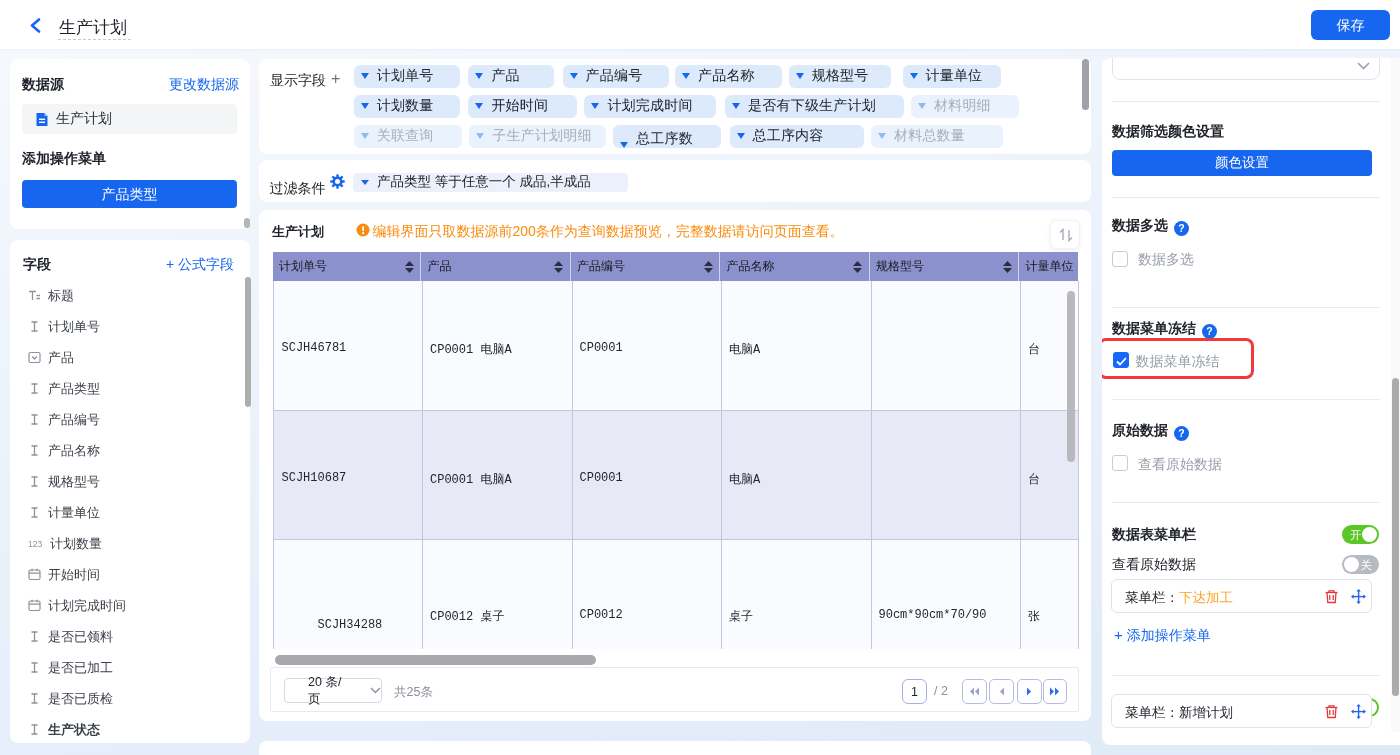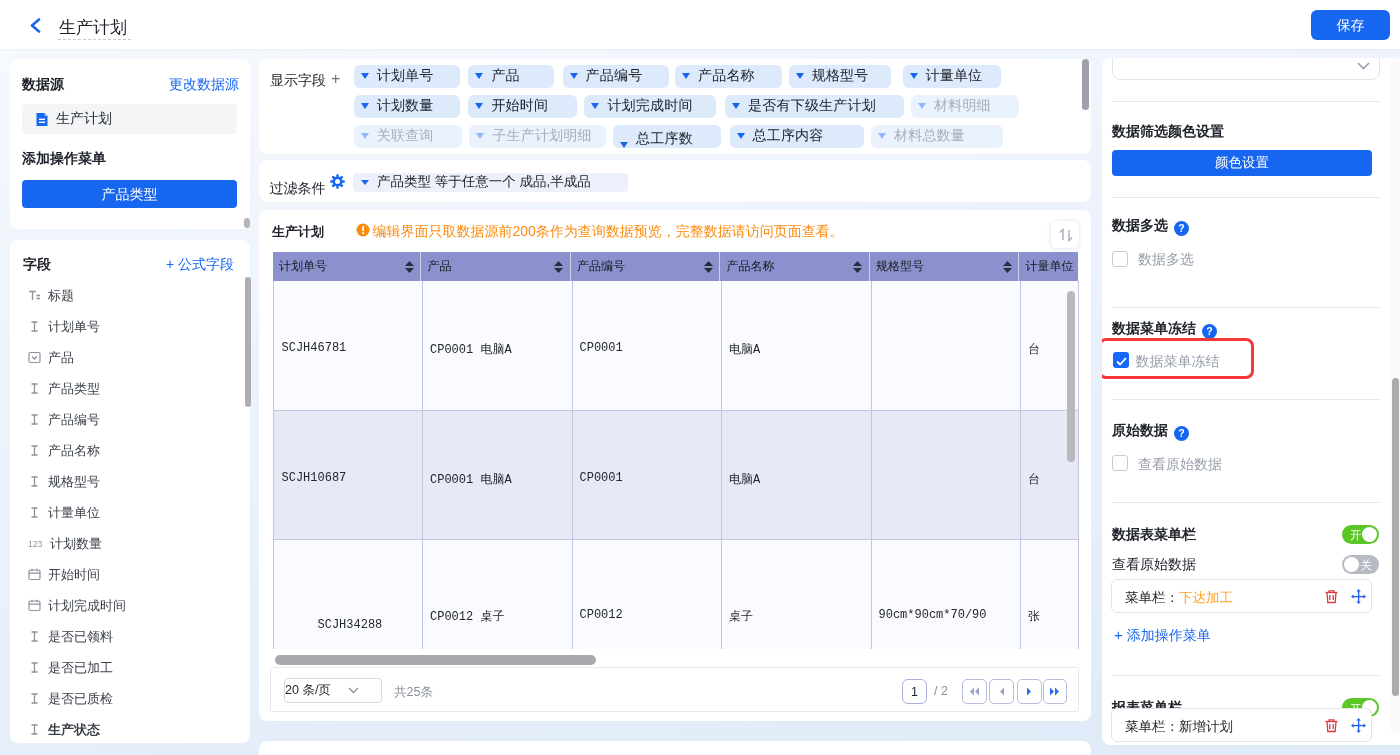--- a/index.html
+++ b/index.html
@@ -267,21 +267,21 @@
     <div class="cellline" style="left:455.5px;top:326.5px;">桌子</div>
     <div class="cellline" style="left:605px;top:326.5px;">90cm*90cm*70/90</div>
     <div class="cellline" style="left:754.5px;top:326.5px;">张</div>
   </div>
 
   <div class="abs" style="left:808.5px;top:81.5px;width:8px;height:171px;background:#b9b9bd;border-radius:4px;"></div>
 
   <div class="abs" style="left:16.5px;top:445px;width:321px;height:10px;background:#a9a9ad;border-radius:5px;"></div>
 
   <div class="abs" style="left:11.5px;top:457.5px;width:809px;height:45px;border:1px solid #e7e9f2;border-radius:2px;">
-    <div class="abs" style="left:13px;top:10px;width:98px;height:25px;border:1px solid #d6d9e0;border-radius:4px;display:flex;align-items:center;padding-left:0;font-size:12.5px;color:#21252b;">20 条/页
+    <div class="abs" style="left:13px;top:10px;width:98px;height:25px;border:1px solid #d6d9e0;border-radius:4px;display:flex;align-items:center;padding-left:23px;font-size:12.5px;color:#21252b;">20 条/页
       <svg style="margin-left:17px;" width="11" height="7" viewBox="0 0 11 7">
             <path d="M1 1 L5.5 5.5 L10 1" fill="none" stroke="#8a919e" stroke-width="1.4"></path>
           </svg>
     </div>
     <div class="abs" style="left:123px;top:16px;font-size:12.5px;color:#8a9099;">共25条</div>
     <div class="abs" style="left:631px;top:10.5px;width:25px;height:25px;border:1px solid #a9aee0;border-radius:6px;text-align:center;line-height:24px;font-size:12.5px;color:#21252b;">1</div>
     <div class="abs" style="left:663px;top:16px;font-size:12.5px;color:#8d8d96;">/ 2</div>
     <div class="navbtn" style="left:691px;">
           <svg width="11" height="9" viewBox="0 0 11 9">
             <path d="M5 0.5 L1 4.5 L5 8.5 Z" fill="#9aa1cd"></path>
@@ -376,21 +376,21 @@
           </svg>
   </div>
   <div class="abs blue" style="left:12px;top:568px;font-size:14px;"><span style="font-size:15px;">+</span> 添加操作菜单</div>
   <div class="divider" style="top:617px;"></div>
 
   <div class="rh" style="top:641px;">报表菜单栏</div>
   <div class="toggle" style="left:240px;top:640px;background:#5bc727;">
           <span style="position:absolute;left:8px;top:3.5px;">开</span>
           <span class="knob" style="right:2px;"></span>
         </div>
-  <div class="mcard" style="top:650px;">
+  <div class="mcard" style="top:636px;">
     <div class="abs" style="left:13px;top:8.5px;font-size:13.5px;color:#23262d;">菜单栏：新增计划</div>
     <svg class="abs" style="left:212px;top:9px;" width="15" height="15" viewBox="0 0 15 15">
             <g stroke="#e0383e" stroke-width="1.3" fill="none">
               <path d="M1.5 3.5 h12"></path>
               <path d="M5 3.5 V1.8 h5 V3.5"></path>
               <path d="M3 3.5 l0.8 10 h7.4 l0.8 -10"></path>
               <path d="M5.8 6 v5 M9.2 6 v5"></path>
             </g>
           </svg>
     <svg class="abs" style="left:239px;top:9px;" width="15" height="15" viewBox="0 0 15 15">

